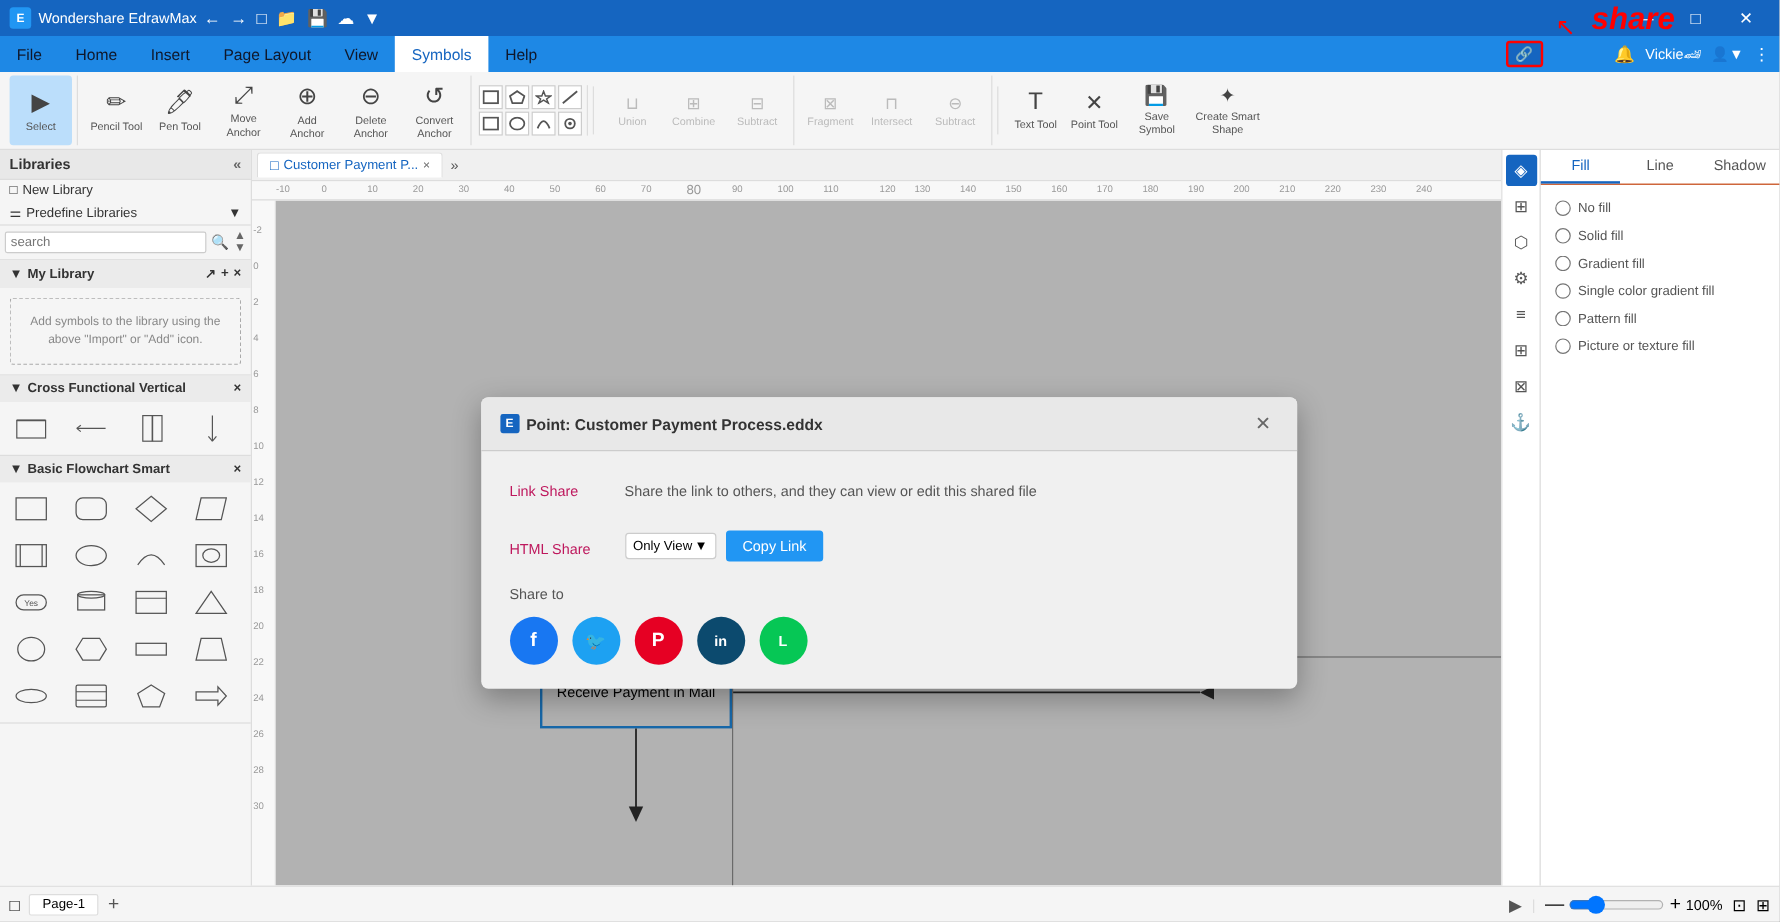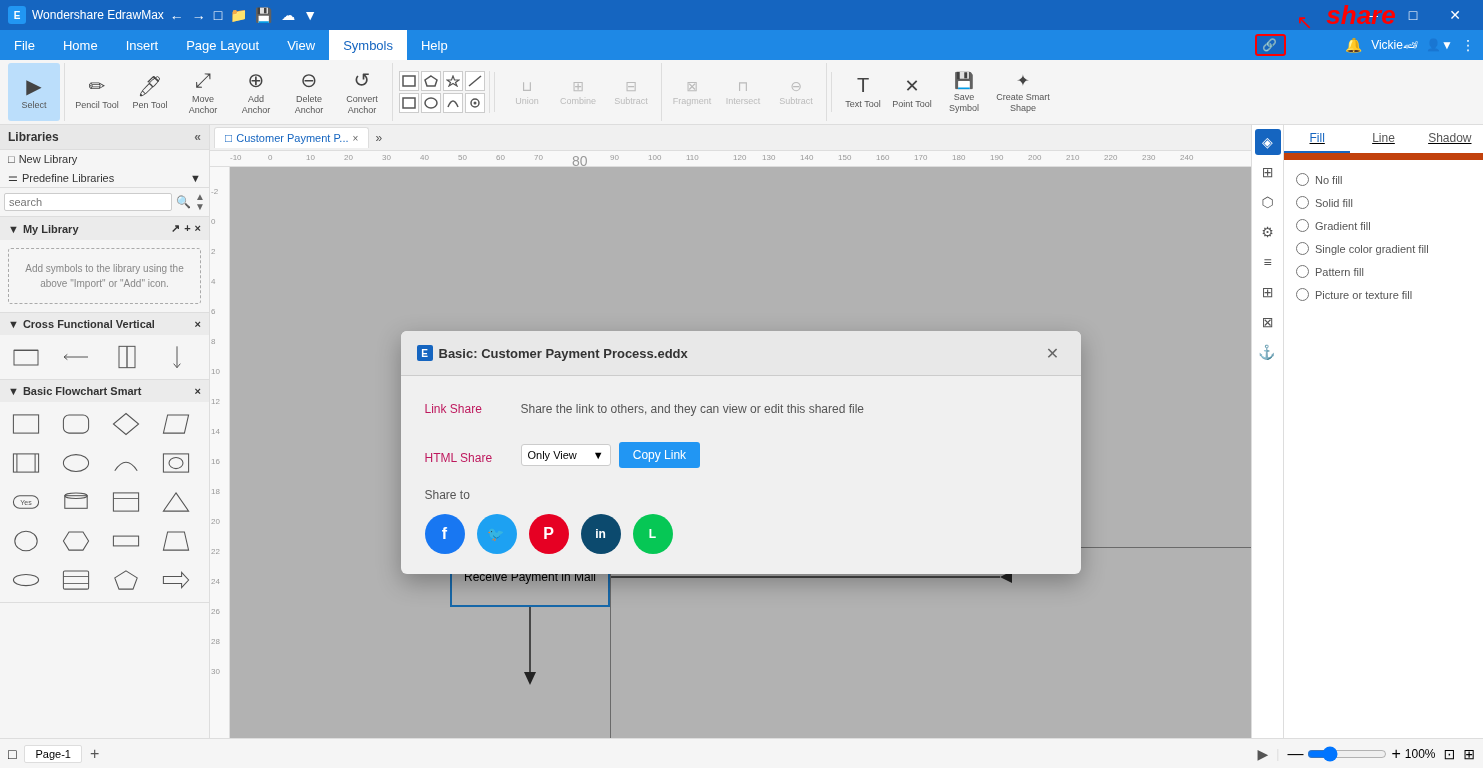--- a/index.html
+++ b/index.html
@@ -25,21 +25,21 @@
 
     
     .menu-bar {
       background: #1e88e5;
       height: 30px;
       display: flex;
       align-items: stretch;
     }
     .menu-item {
       padding: 0 14px;
-      color: #ffffff;
+      color: #0f172a;
       display: flex;
       align-items: center;
       cursor: pointer;
       font-size: 13px;
     }
     .menu-item.active { background: white; color: #1565c0; font-weight: 500; }
 
     
     .toolbar {
       background: #f5f5f5;
@@ -215,22 +215,21 @@
     
     .right-panel {
       width: 200px;
       background: white;
       border-left: 1px solid #ddd;
       display: flex;
       flex-direction: column;
     }
     .right-panel-tabs {
       display: flex;
-      border-bottom: 7px solid #c2410c;
-      text-decoration: underline;
+      border-bottom: 1px solid #c2410c;
     }
     .rp-tab {
       flex: 1;
       padding: 6px 4px;
       text-align: center;
       font-size: 12px;
       cursor: pointer;
       color: #555;
       border-bottom: 2px solid transparent;
     }
@@ -394,21 +393,21 @@
       background: white;
     }
     .share-permission {
       border: 1px solid #ccc;
       border-radius: 3px;
       padding: 4px 6px;
       font-size: 11px;
       background: white;
       display: flex;
       align-items: center;
-      gap: 16px;
+      gap: 2px;
       cursor: pointer;
     }
     .copy-link-btn {
       background: #2196f3;
       color: white;
       border: none;
       border-radius: 3px;
       padding: 6px 14px;
       font-size: 12px;
       cursor: pointer;
@@ -919,21 +918,21 @@
         <div id="ruler-h-marks" style="position:relative; width:100%; height:100%;">
         <div style="position: absolute; left: 0px; top: 2px; font-size: 8px; color: rgb(153, 153, 153);">-10</div>
             <div style="position: absolute; left: 38px; top: 2px; font-size: 8px; color: rgb(153, 153, 153);">0</div>
             <div style="position: absolute; left: 76px; top: 2px; font-size: 8px; color: rgb(153, 153, 153);">10</div>
             <div style="position: absolute; left: 114px; top: 2px; font-size: 8px; color: rgb(153, 153, 153);">20</div>
             <div style="position: absolute; left: 152px; top: 2px; font-size: 8px; color: rgb(153, 153, 153);">30</div>
             <div style="position: absolute; left: 190px; top: 2px; font-size: 8px; color: rgb(153, 153, 153);">40</div>
             <div style="position: absolute; left: 228px; top: 2px; font-size: 8px; color: rgb(153, 153, 153);">50</div>
             <div style="position: absolute; left: 266px; top: 2px; font-size: 8px; color: rgb(153, 153, 153);">60</div>
             <div style="position: absolute; left: 304px; top: 2px; font-size: 8px; color: rgb(153, 153, 153);">70</div>
-            <div style="position: absolute; left: 342px; top: 2px; font-size: 14px; color: rgb(153, 153, 153);">80</div>
+            <div style="position: absolute; left: 342px; top: 2px; font-size: 11px; color: rgb(153, 153, 153);">80</div>
             <div style="position: absolute; left: 380px; top: 2px; font-size: 8px; color: rgb(153, 153, 153);">90</div>
             <div style="position: absolute; left: 418px; top: 2px; font-size: 8px; color: rgb(153, 153, 153);">100</div>
             <div style="position: absolute; left: 456px; top: 2px; font-size: 8px; color: rgb(153, 153, 153);">110</div>
             <div style="position: absolute; left: 503px; top: 2px; font-size: 8px; color: rgb(153, 153, 153); text-align: right;">120</div>
             <div style="position: absolute; left: 532px; top: 2px; font-size: 8px; color: rgb(153, 153, 153);">130</div>
             <div style="position: absolute; left: 570px; top: 2px; font-size: 8px; color: rgb(153, 153, 153);">140</div>
             <div style="position: absolute; left: 608px; top: 2px; font-size: 8px; color: rgb(153, 153, 153);">150</div>
             <div style="position: absolute; left: 646px; top: 2px; font-size: 8px; color: rgb(153, 153, 153);">160</div>
             <div style="position: absolute; left: 684px; top: 2px; font-size: 8px; color: rgb(153, 153, 153);">170</div>
             <div style="position: absolute; left: 722px; top: 2px; font-size: 8px; color: rgb(153, 153, 153);">180</div>
@@ -992,21 +991,21 @@
         </svg>
 
         <div style="position:absolute; left:380px; top:380px; width:750px; height:300px; border:1px solid #999; background:transparent;"></div>
 
         <div class="modal-overlay">
           <div class="modal">
 
             <div class="modal-header">
               <div class="modal-title">
                 <div class="modal-title-icon">E</div>
-                <span>Basic: Customer Payment Process.eddx</span>
+                <span>Point: Customer Payment Process.eddx</span>
               </div>
               <button class="modal-close">✕</button>
             </div>
 
             <div class="modal-body">
 
               <div class="share-row">
                 <div class="share-label">Link Share</div>
                 <div class="share-content">
                   <div class="share-desc">Share the link to others, and they can view or edit this shared file</div>

